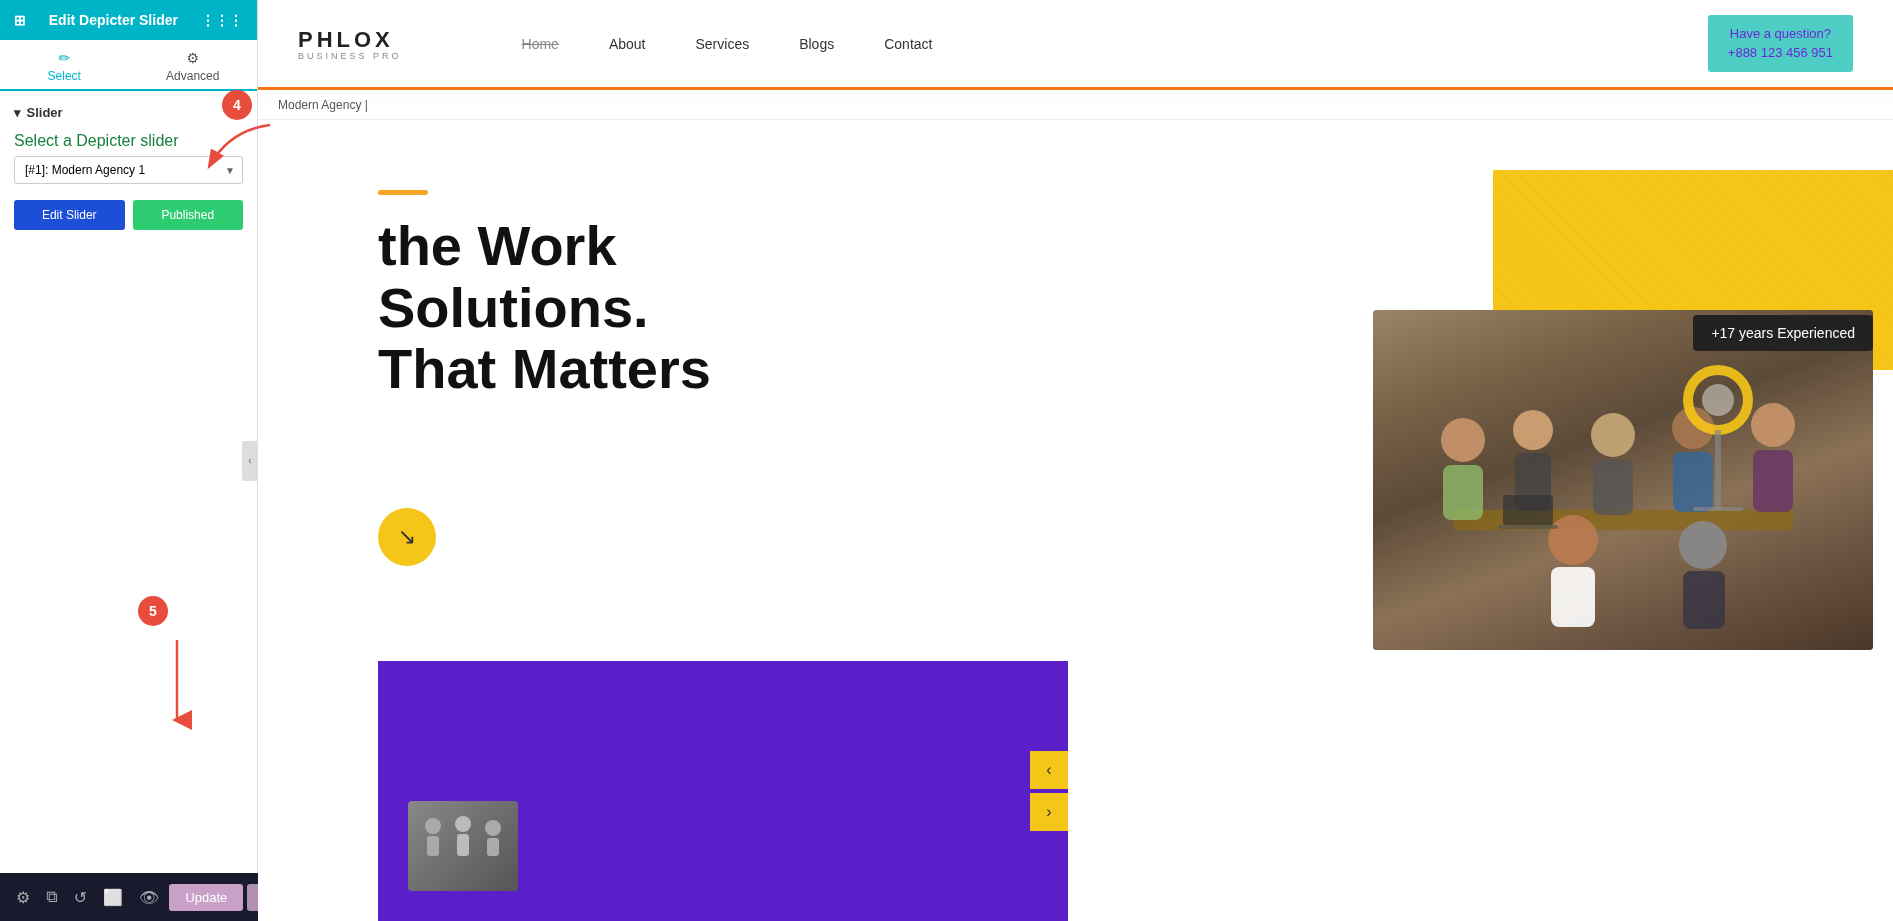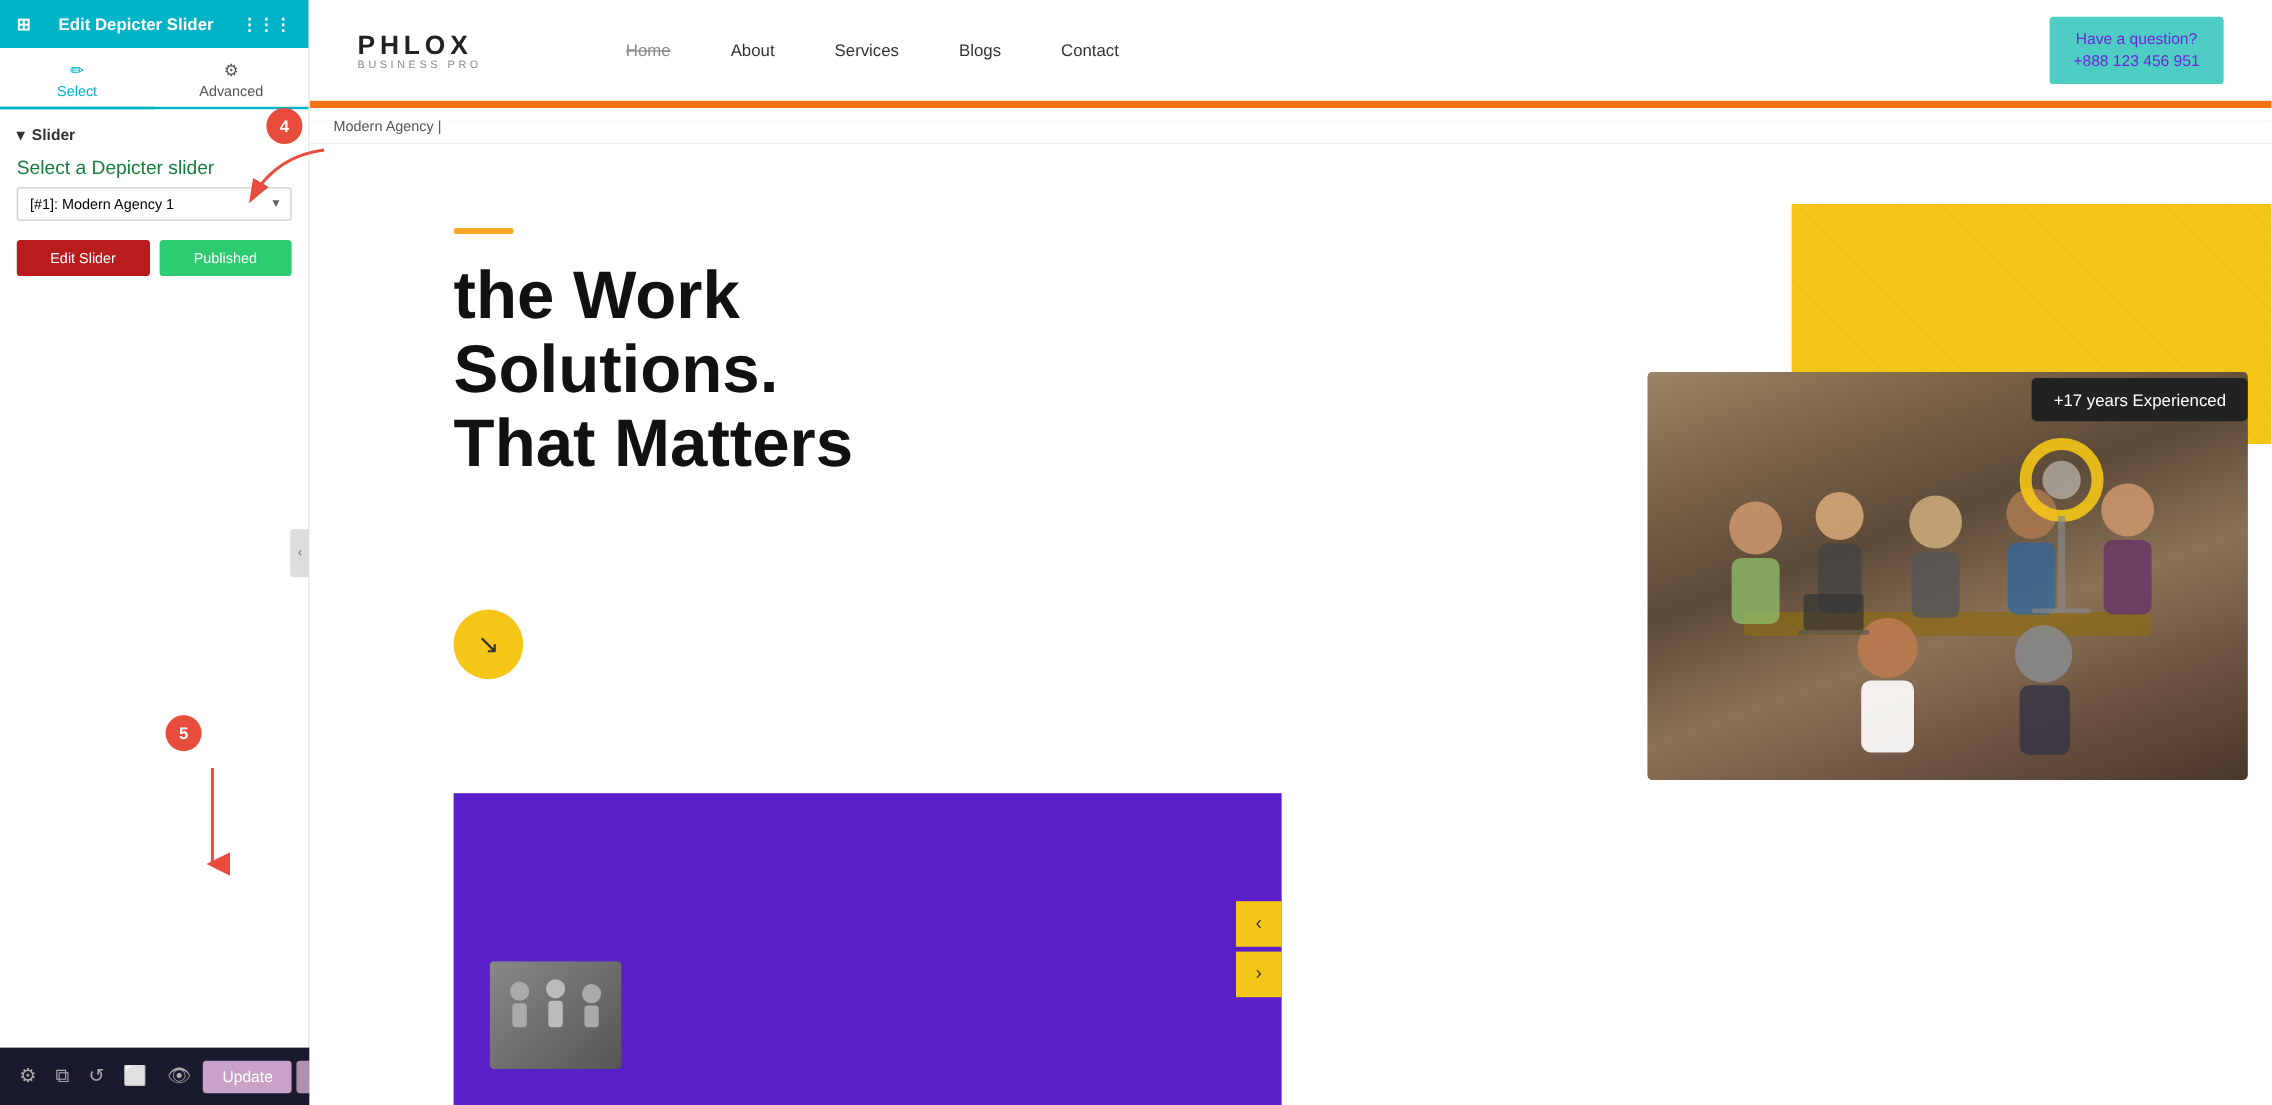--- a/index.html
+++ b/index.html
@@ -109,21 +109,21 @@
       color: #666;
     }
 
     .btn-row {
       display: flex;
       gap: 8px;
       margin-top: 4px;
     }
 
     .btn-edit-slider {
-      background: #b91c1c;
+      background: #1d4ed8;
       color: #fff;
       border: none;
       padding: 8px 14px;
       border-radius: 3px;
       font-size: 12px;
       cursor: pointer;
       flex: 1;
     }
 
     .btn-published {
@@ -237,21 +237,21 @@
       position: absolute;
       top: 0;
       left: 0;
       right: 0;
       height: 90px;
       background: #fff;
       display: flex;
       align-items: center;
       padding: 0 40px;
       z-index: 10;
-      border-bottom: 6px solid #f97316;
+      border-bottom: 3px solid #f97316;
     }
 
     .logo-area {
       display: flex;
       flex-direction: column;
       margin-right: 120px;
     }
 
     .logo-text {
       font-size: 22px;

